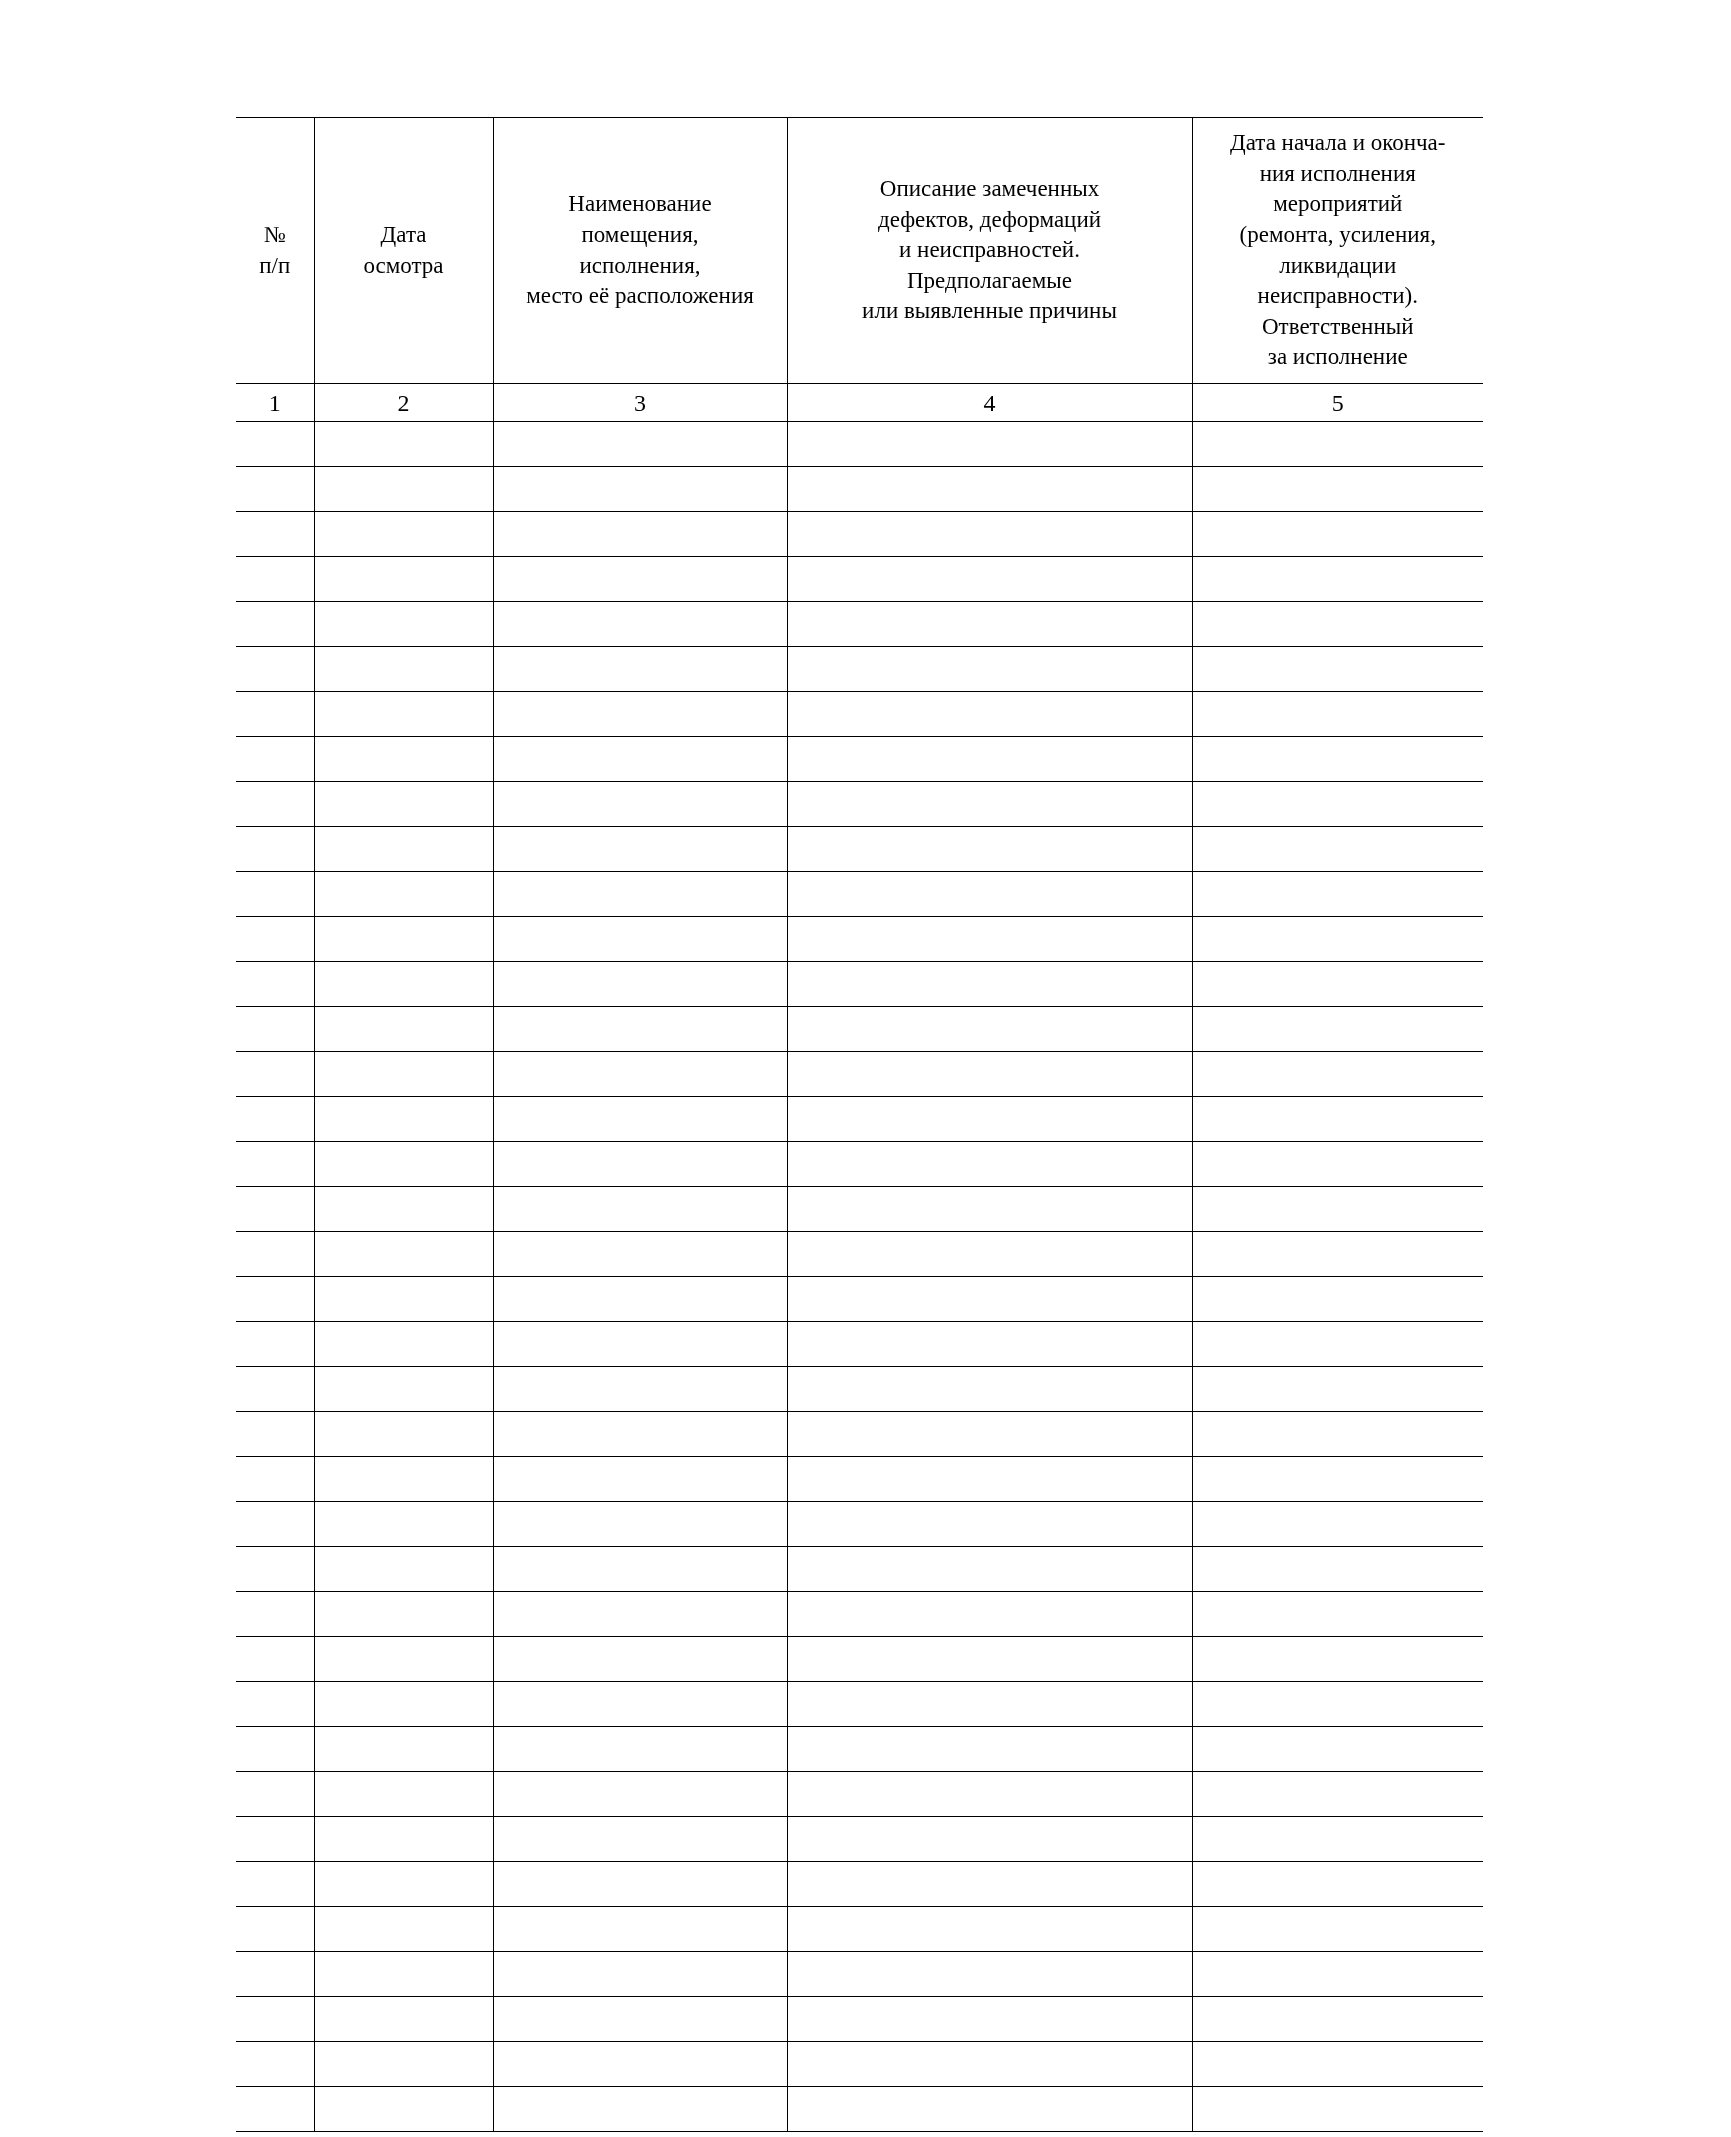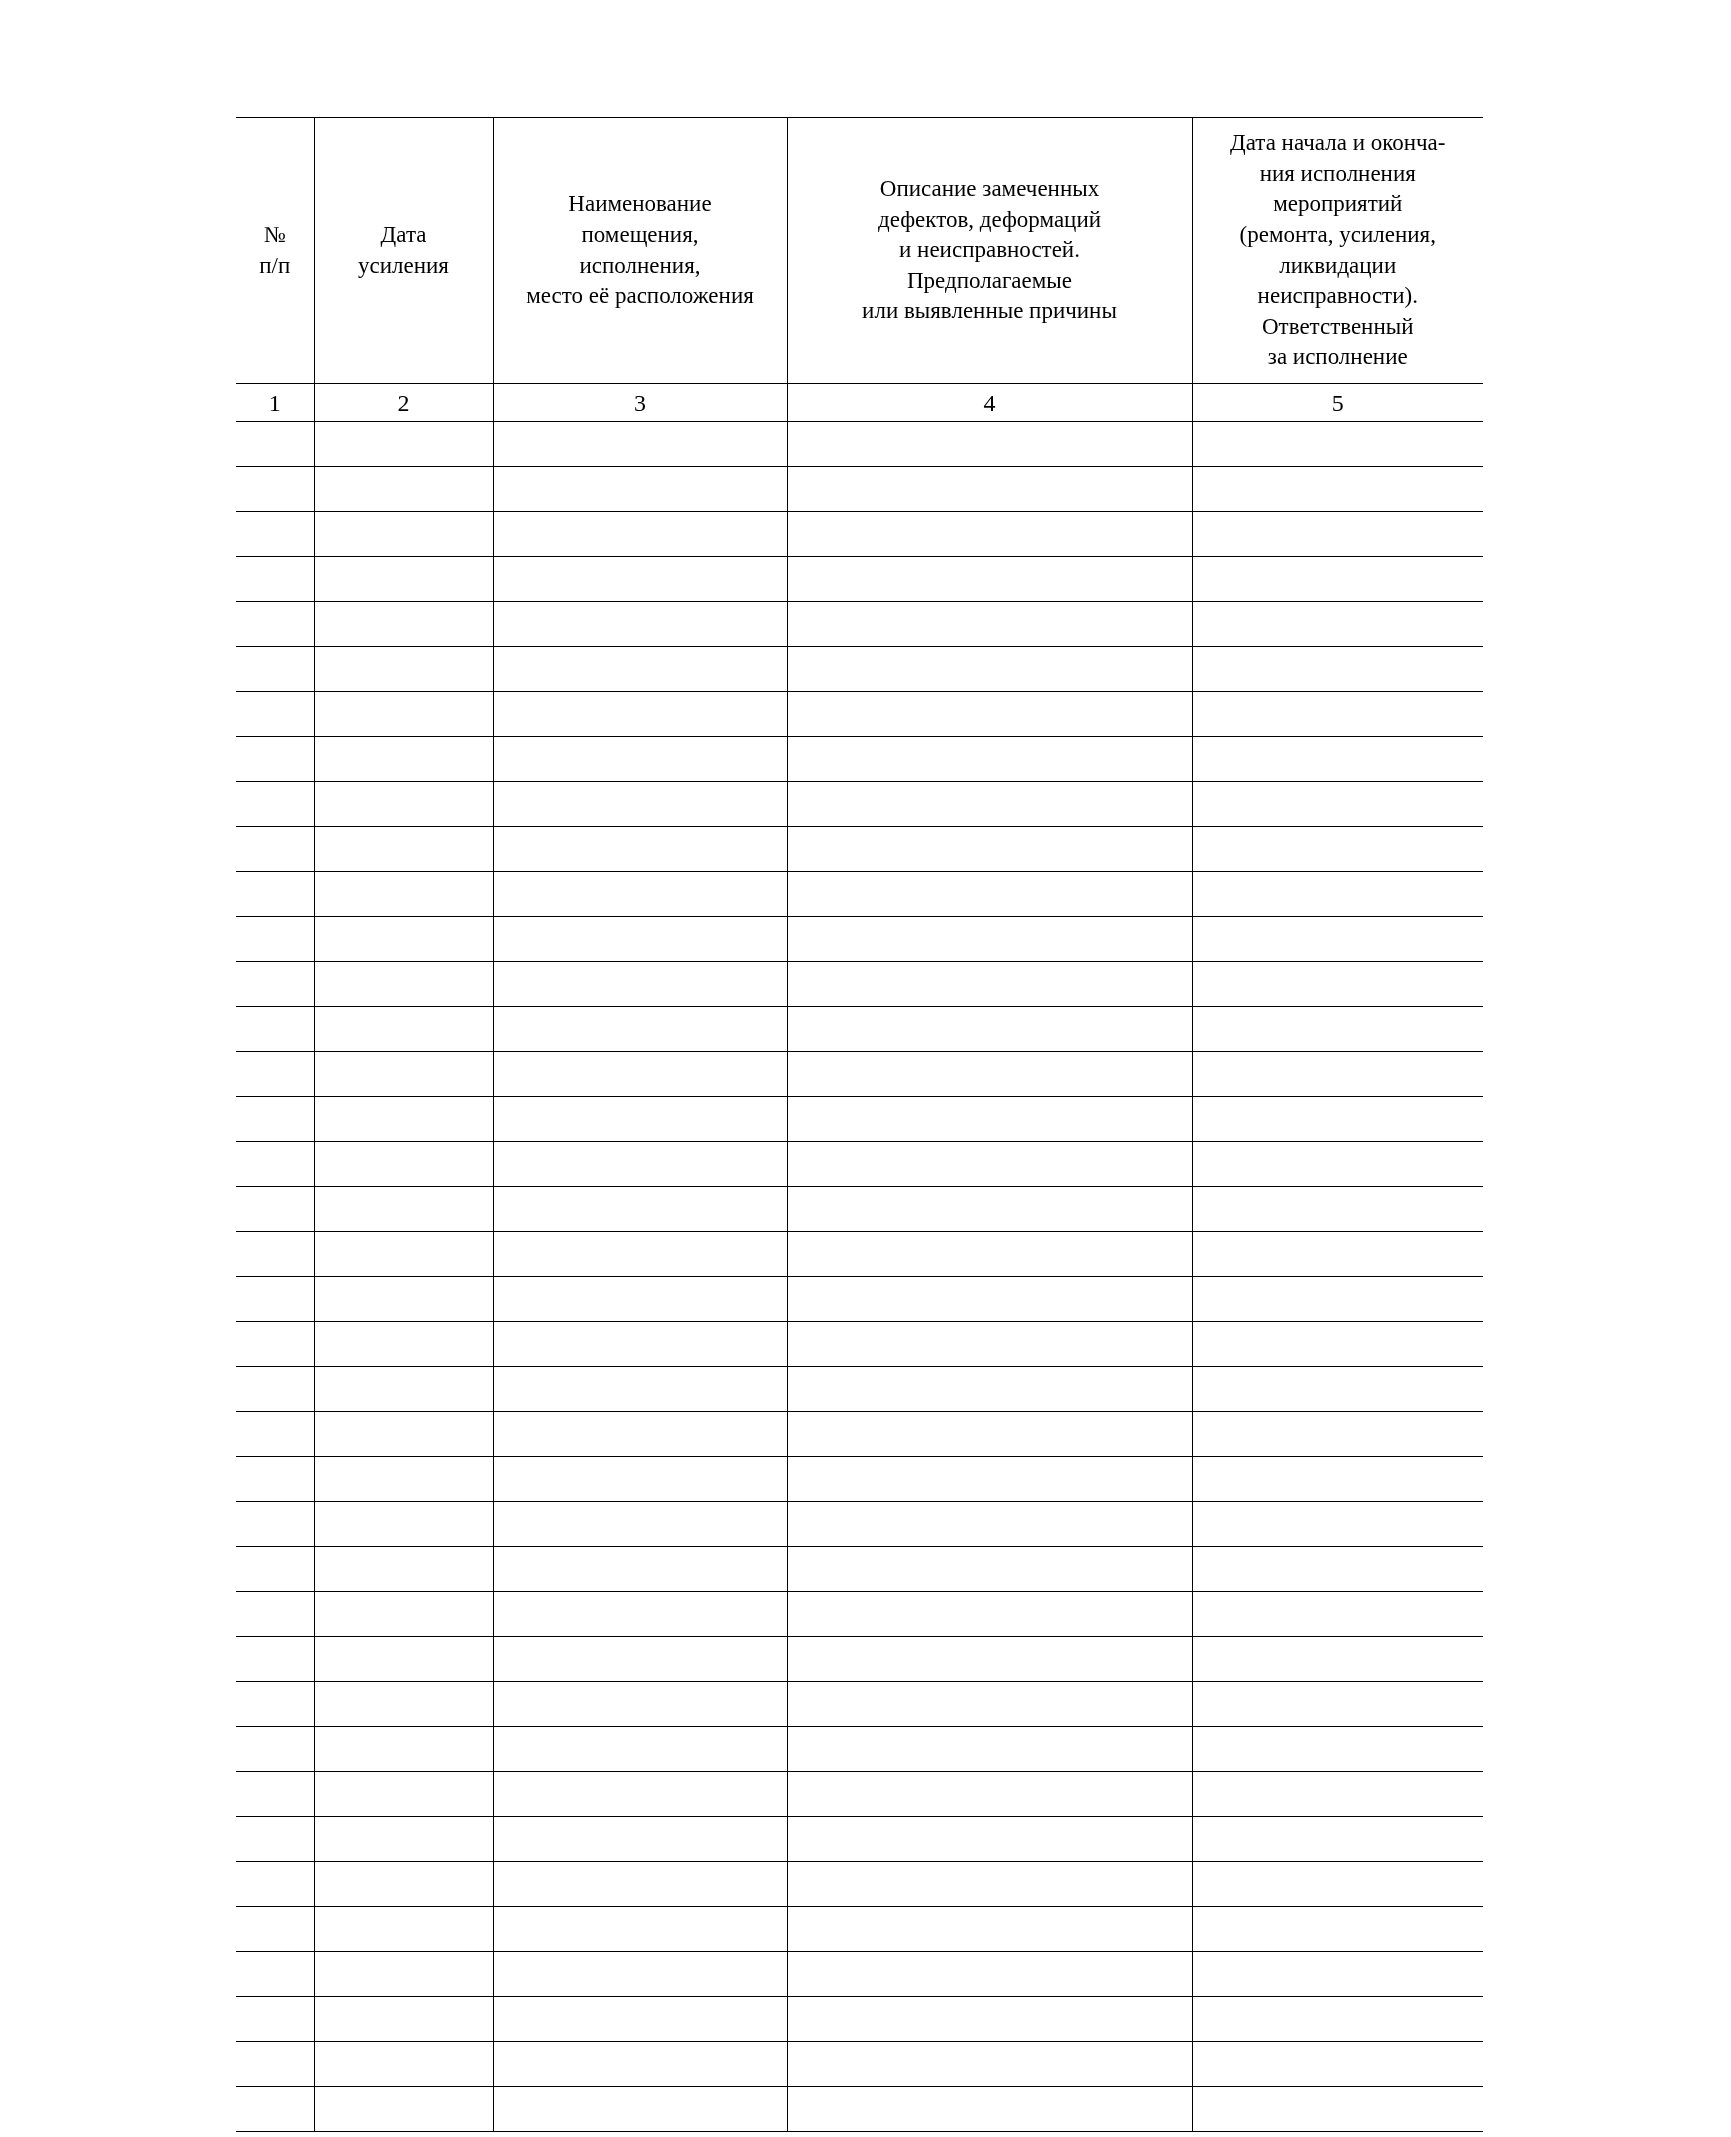--- a/index.html
+++ b/index.html
@@ -100,21 +100,21 @@
           <col class="c5">
       </colgroup>
       <thead>
         <tr>
           <th class="head-cell">
             <span class="ht">№
 п/п</span>
           </th>
           <th class="head-cell">
             <span class="ht">Дата
-усиления</span>
+осмотра</span>
           </th>
           <th class="head-cell">
             <span class="ht">Наименование
 помещения,
 исполнения,
 место её расположения</span>
           </th>
           <th class="head-cell">
             <span class="ht">Описание замеченных
 дефектов, деформаций

